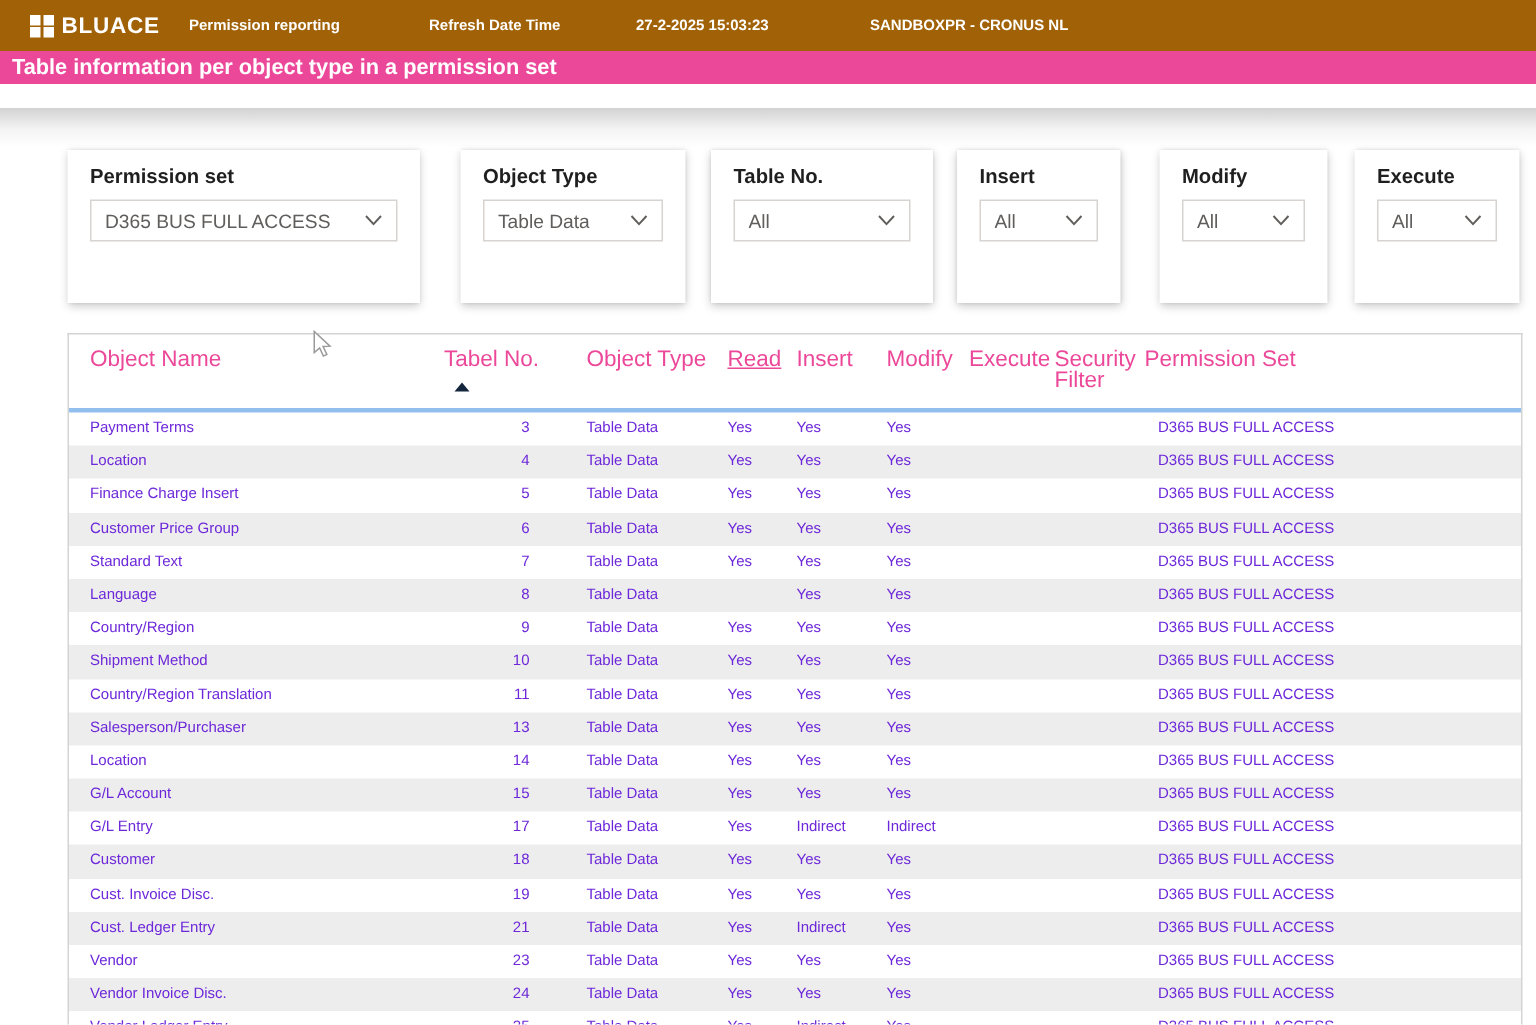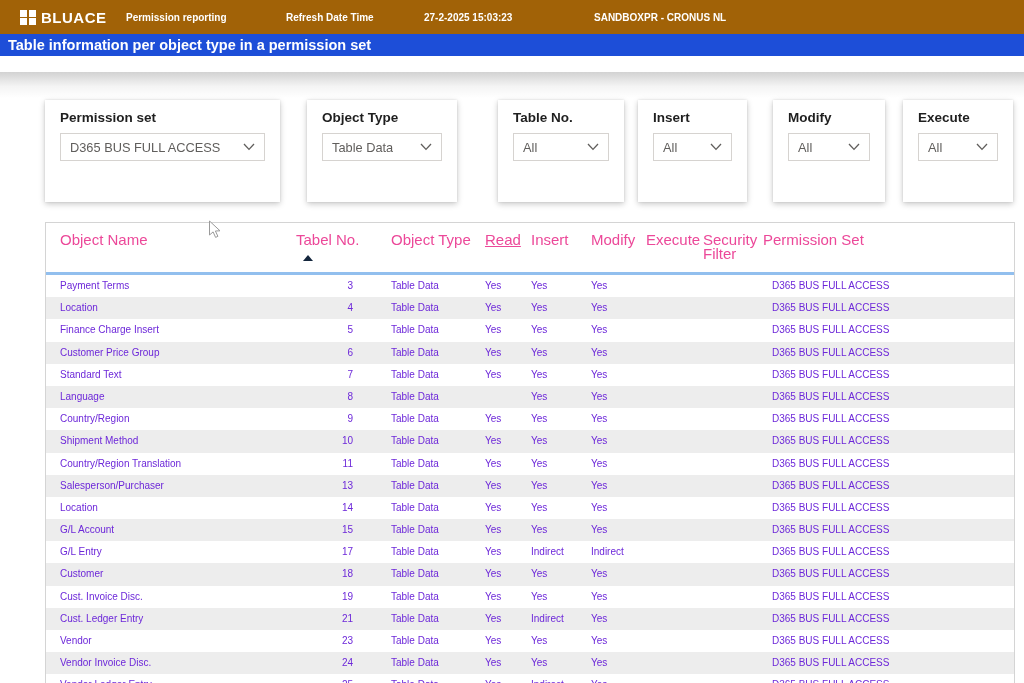--- a/index.html
+++ b/index.html
@@ -25,26 +25,26 @@
   }
   .logo-grid span { background:#ffffff; }
   .brand-text { font-size:15px; font-weight:bold; letter-spacing:0.5px; }
   .nav-item {
     position:absolute; top:0; height:34px; display:flex; align-items:center;
     font-size:10px; font-weight:600; color:#ffffff; white-space:nowrap;
   }
   .nav-pr   { left:126px; }
   .nav-rdt  { left:286px; }
   .nav-date { left:424px; font-weight:600; }
-  .nav-env  { left:594px; }
+  .nav-env  { left:580px; }
 
   
   .titlebar {
     position:absolute; left:0; top:34px; width:1024px; height:22px;
-    background:#1d4ed8; color:#ffffff;
+    background:#ec4899; color:#ffffff;
     display:flex; align-items:center;
     font-size:14.5px; font-weight:bold; padding-left:8px;
   }
   .fade-strip {
     position:absolute; left:0; top:72px; width:1024px; height:26px;
     background:linear-gradient(#d2d2d2, #f4f4f4 55%, #ffffff);
   }
 
   
   .card {
@@ -55,21 +55,21 @@
   .card .flabel { font-size:13.5px; font-weight:bold; color:#1f1f1f; white-space:nowrap; }
   .dropdown {
     margin-top:8px; height:28px; border:1px solid #d6d3d0; background:#fff;
     display:flex; align-items:center; justify-content:space-between;
     padding:0 9px; cursor:pointer;
   }
   .dropdown .dval { font-size:12.8px; color:#605e5c; white-space:nowrap; overflow:hidden; }
   .dropdown svg { flex:none; }
   .f0 { left:45px;  width:235px; }
   .f1 { left:307px; width:150px; }
-  .f2 { left:498px; width:126px; }
+  .f2 { left:474px; width:148px; }
   .f3 { left:638px; width:109px; }
   .f4 { left:773px; width:112px; }
   .f5 { left:903px; width:110px; }
 
   
   .table-card {
     position:absolute; left:45px; top:222px; width:970px; height:475px;
     background:#ffffff; border:1px solid #d4d4d4; border-bottom:none;
   }
   .tgrid {

